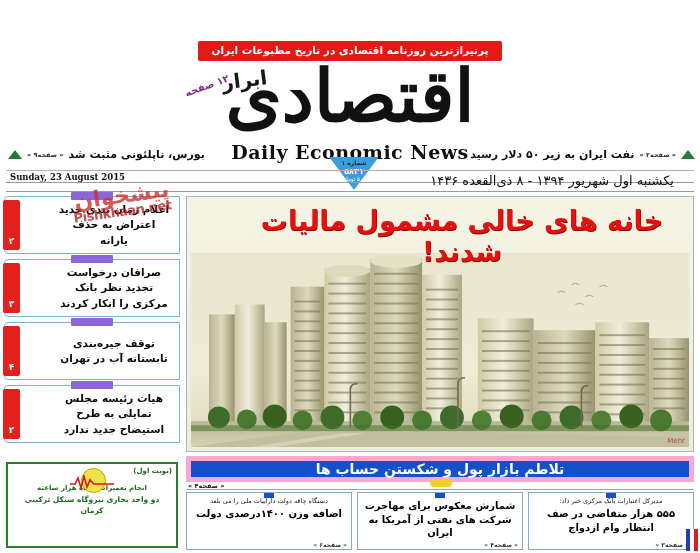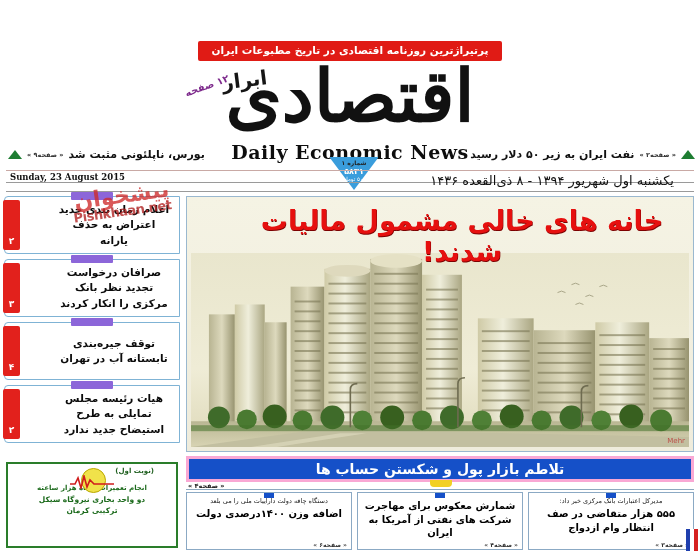--- a/index.html
+++ b/index.html
@@ -284,21 +284,21 @@
   
   .ad-box {
     position: absolute;
     left: 6px;
     top: 462px;
     width: 172px;
     height: 86px;
     border: 2px solid #2a7d2a;
     background: #ffffff;
     box-sizing: border-box;
-    padding: 3px 22px;
+    padding: 3px 4px;
     overflow: hidden;
   }
   .ad-nobat {
     font-size: 7px;
     font-weight: bold;
     color: #1f5f1f;
     text-align: right;
   }
   .ad-logo {
     position: absolute;
@@ -392,21 +392,21 @@
   }
 
   
   .blue-bar {
     position: absolute;
     top: 456px;
     left: 186px;
     width: 508px;
     height: 26px;
     background: #1550c8;
-    border: 3px solid #f9a8d4;
+    border: 5px solid #f9a8d4;
     box-sizing: border-box;
     display: flex;
     align-items: center;
     justify-content: center;
   }
   .blue-bar .bb-text {
     font-size: 14px;
     font-weight: bold;
     color: #ffffff;
   }

